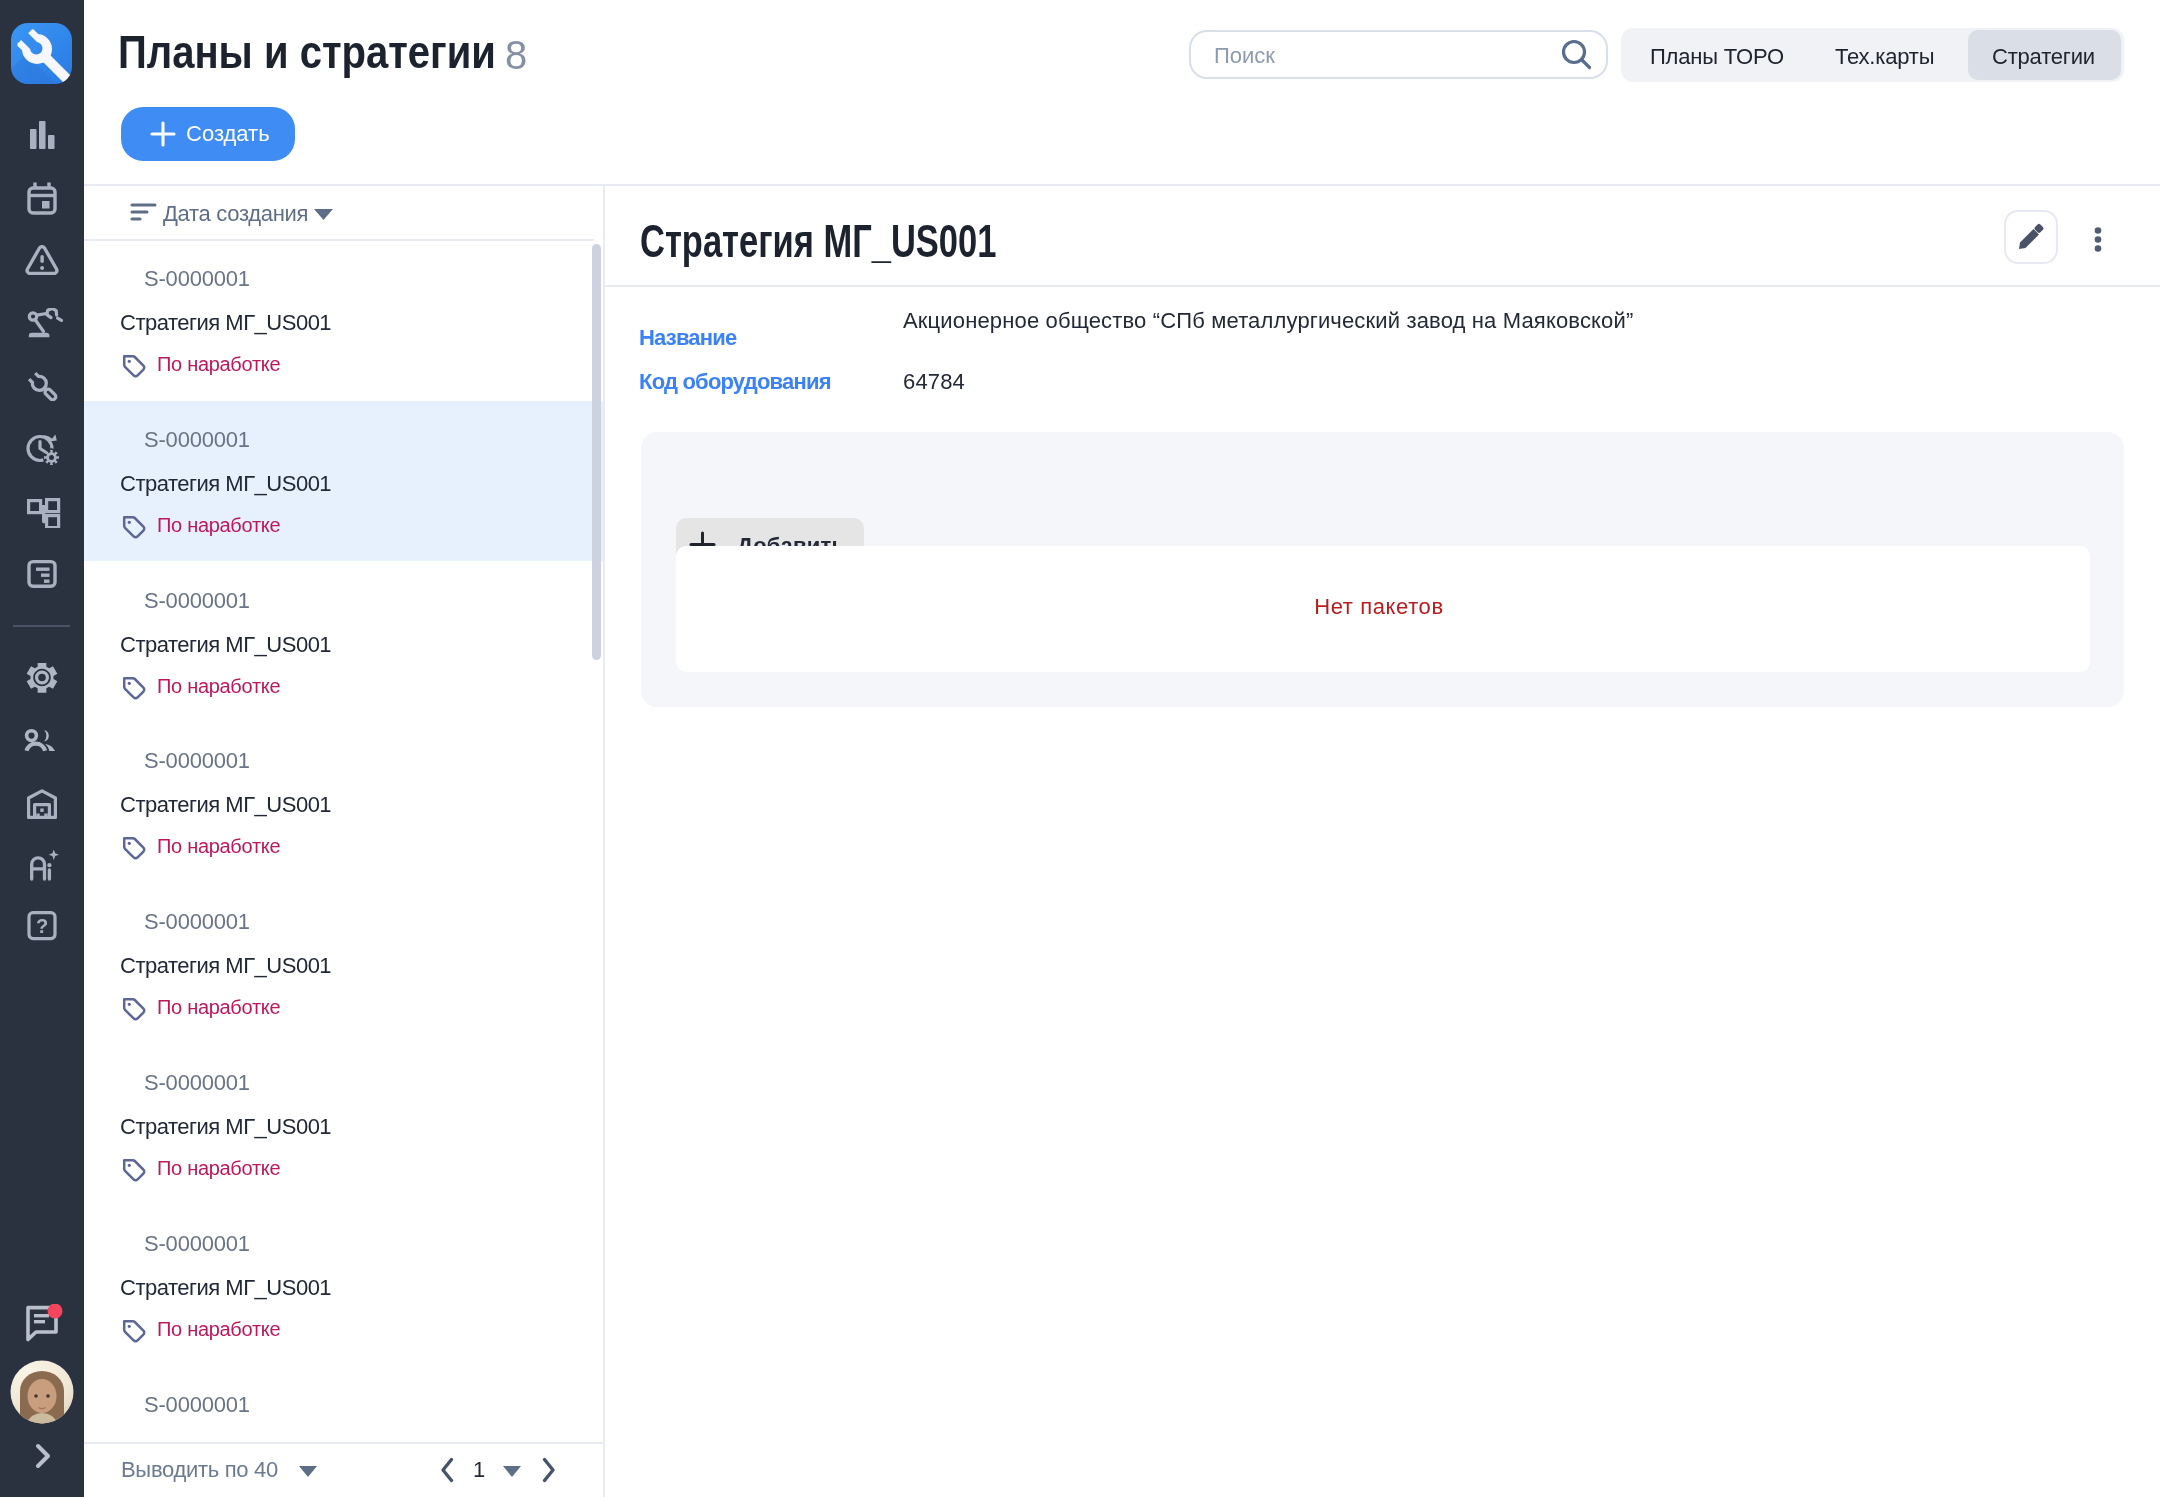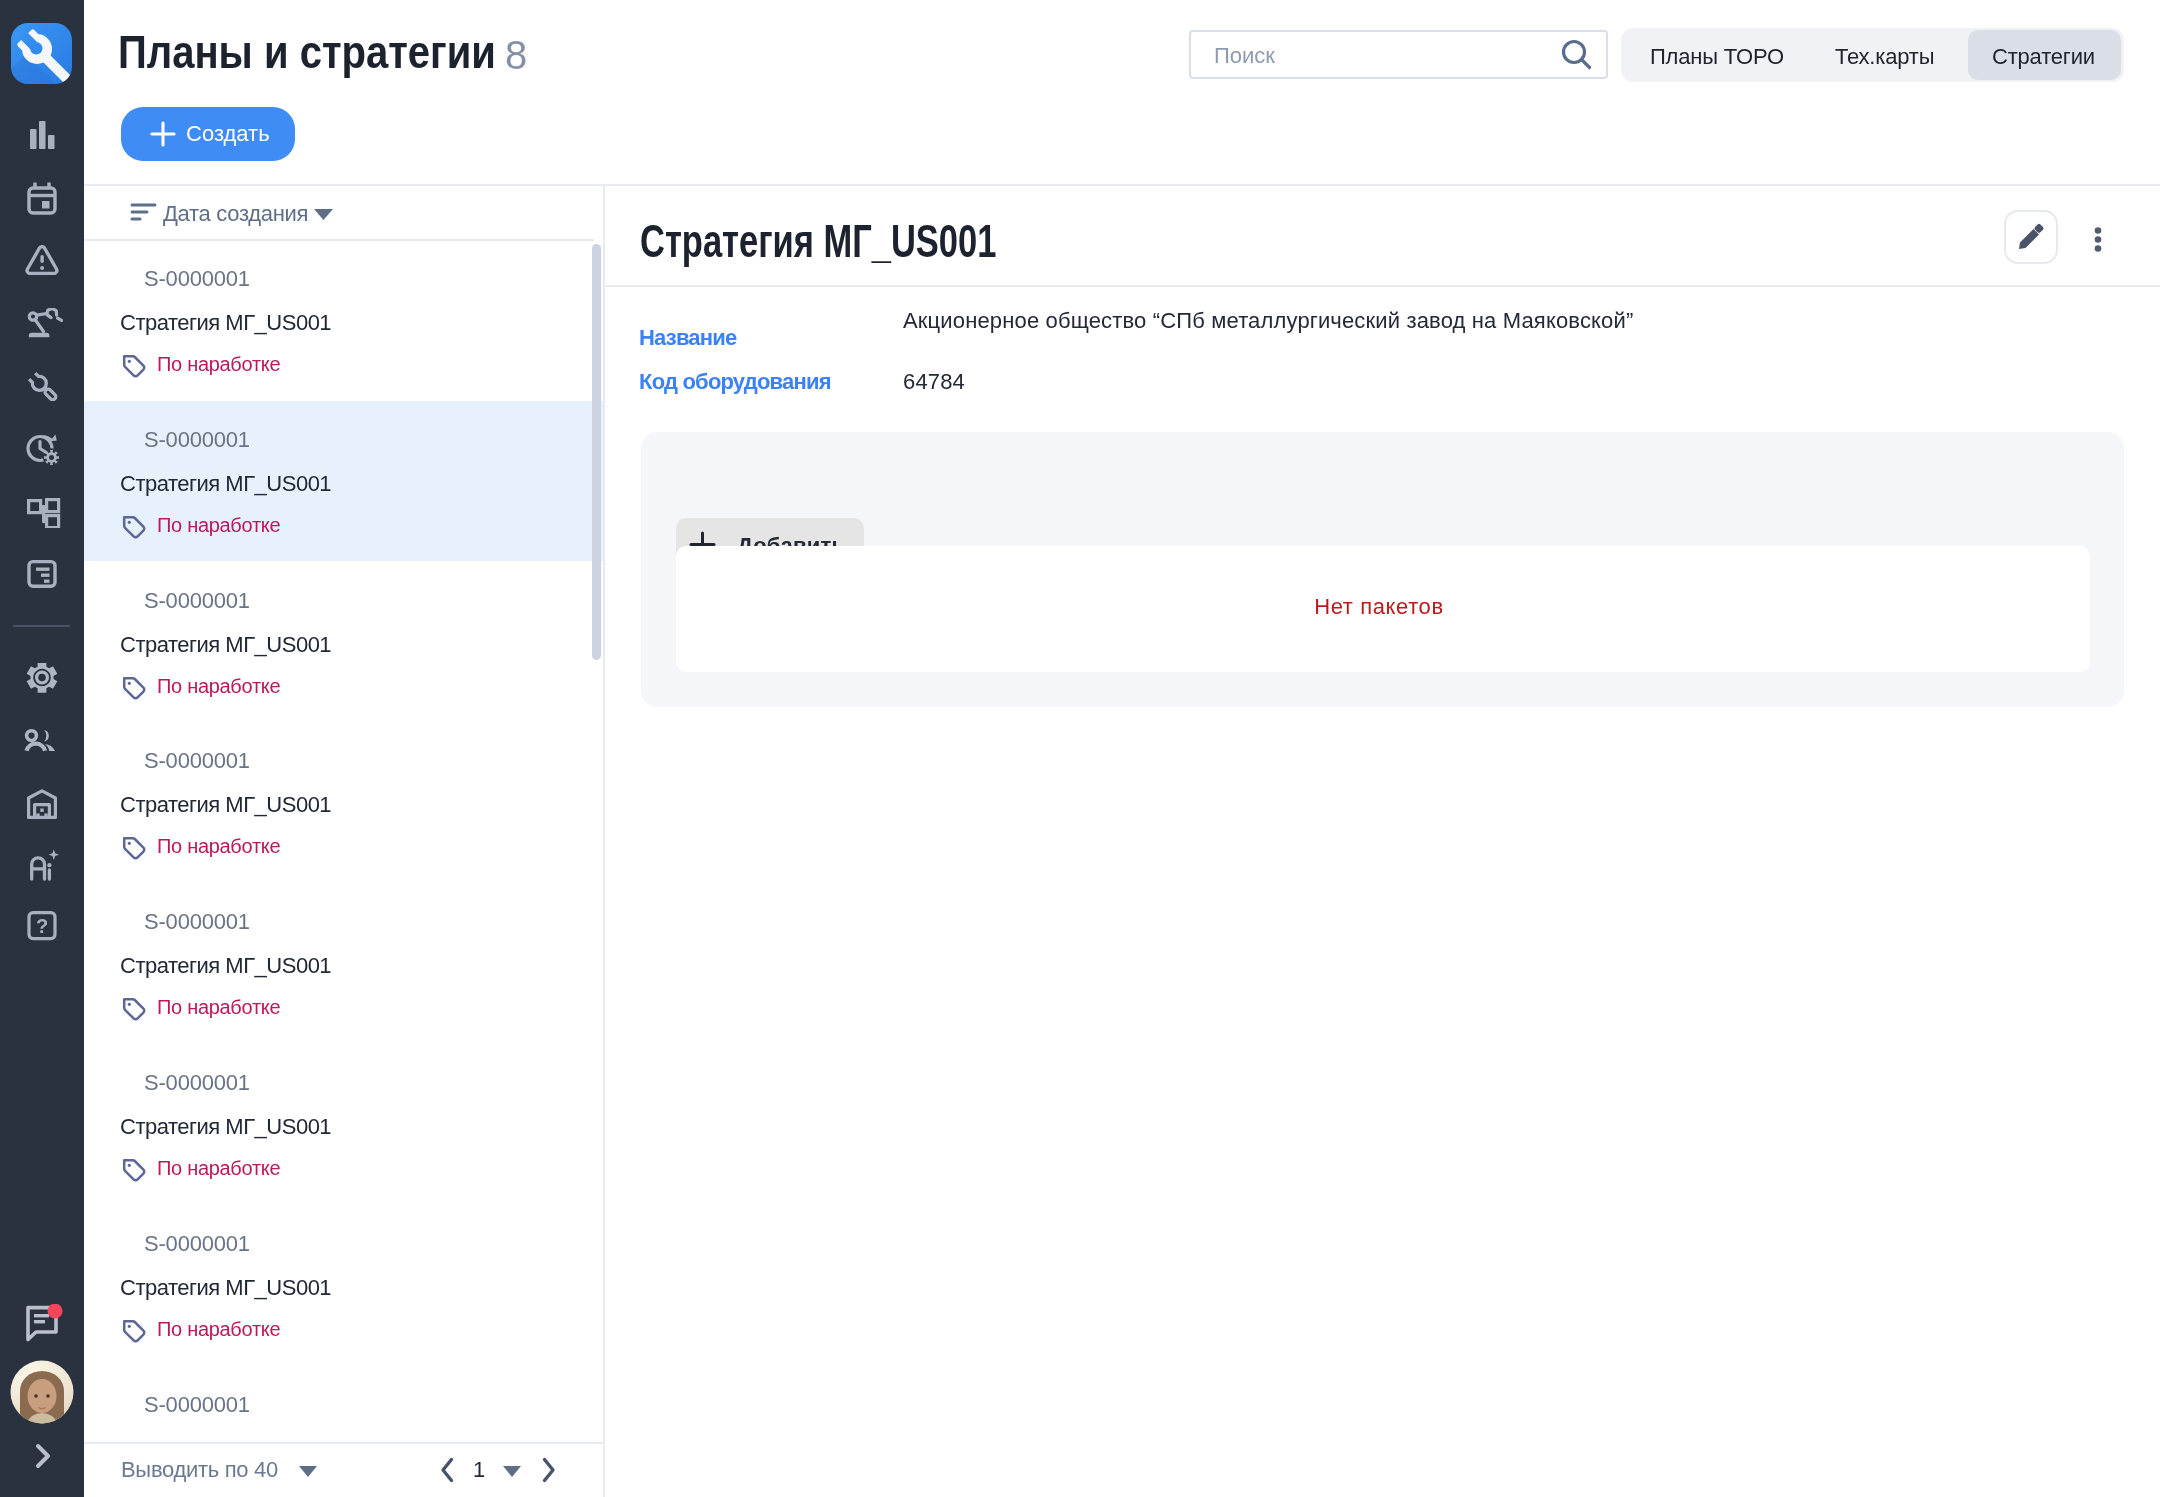--- a/index.html
+++ b/index.html
@@ -6,21 +6,21 @@
   * { margin:0; padding:0; box-sizing:border-box; }
   html,body { width:2160px; height:1497px; font-family:"Liberation Sans", sans-serif; background:#fff; overflow:hidden; }
   .abs { position:absolute; }
   #sidebar { position:absolute; left:0; top:0; width:84px; height:1497px; background:#2b323f; }
   .sicon { position:absolute; left:0; width:84px; display:flex; justify-content:center; }
   
   #title { position:absolute; left:118px; top:25px; font-size:46px; font-weight:700; color:#1c222e; white-space:nowrap; transform:scaleX(0.87); transform-origin:0 0; }
   #count { position:absolute; left:505px; top:33px; font-size:40px; font-weight:400; color:#8590a6; }
   #createbtn { position:absolute; left:121px; top:107px; width:174px; height:54px; background:#3e8cf4; border-radius:22px; }
   #createbtn .t { position:absolute; left:65px; top:14px; font-size:22px; color:#fff; }
-  #search { position:absolute; left:1189px; top:30px; width:419px; height:49px; border:2px solid #d9dfe9; border-radius:4px; background:#fff; }
+  #search { position:absolute; left:1189px; top:30px; width:419px; height:49px; border:2px solid #d9dfe9; border-radius:18px; background:#fff; }
   #search .ph { position:absolute; left:23px; top:11px; font-size:22px; color:#8e9ab0; }
   #tabs { position:absolute; left:1621px; top:28px; width:503px; height:54px; background:#f1f2f5; border-radius:12px; }
   #tabsel { position:absolute; left:1968px; top:30px; width:153px; height:50px; background:#d9dee7; border-radius:10px; }
   .tab { position:absolute; font-size:22px; color:#20242e; white-space:nowrap; letter-spacing:-0.2px; }
   #hborder { position:absolute; left:84px; top:184px; width:2076px; height:2px; background:#e9ebf2; }
   
   #sortrow { position:absolute; left:84px; top:186px; width:519px; height:53px; background:#fff; }
   #sortrow .txt { position:absolute; left:79px; top:15px; font-size:22px; color:#5f6e87; letter-spacing:-0.3px; }
   #sortborder { position:absolute; left:84px; top:239px; width:510px; height:2px; background:#e9ebf2; }
   .item { position:absolute; left:84px; width:519px; overflow:hidden; }

